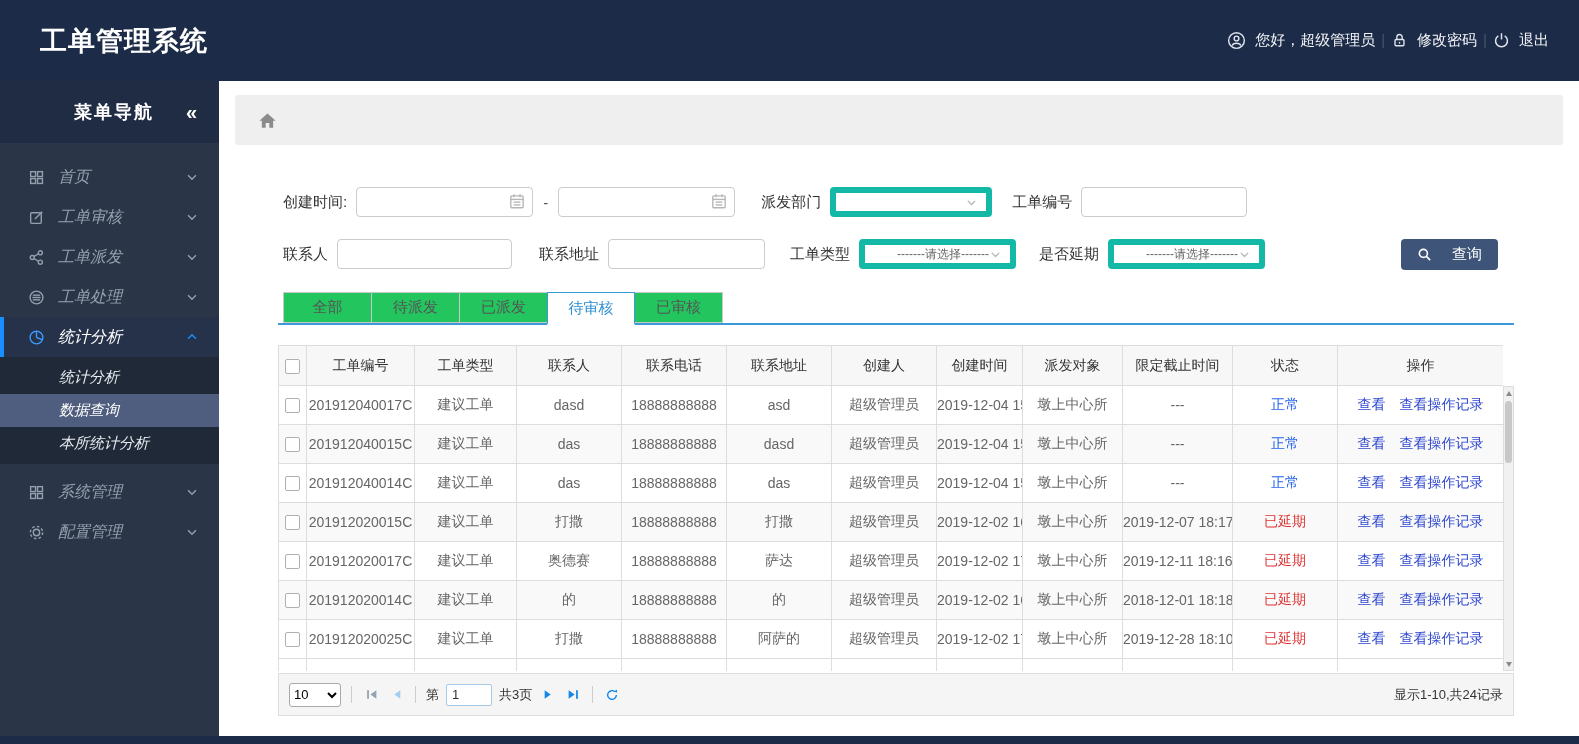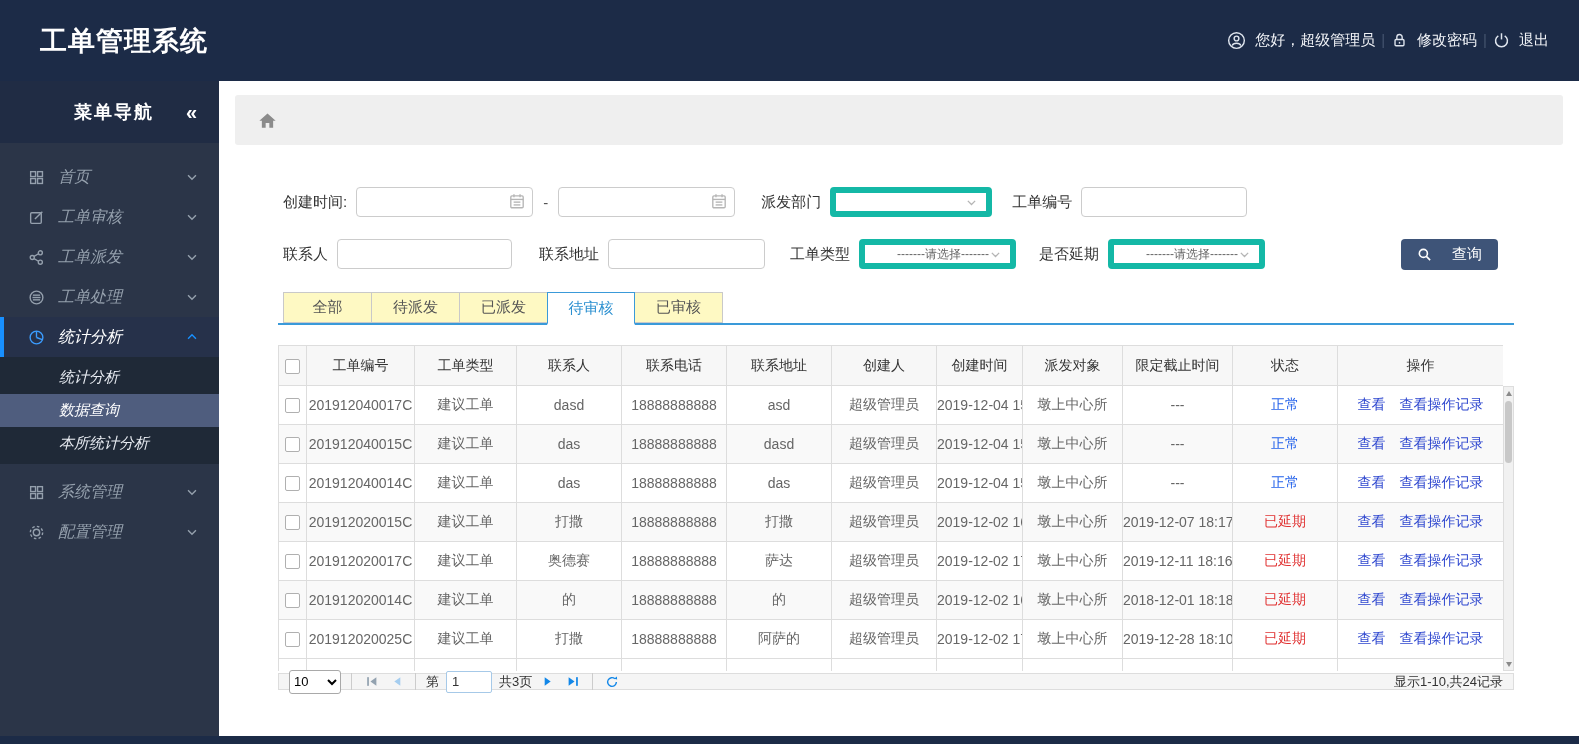--- a/index.html
+++ b/index.html
@@ -62,21 +62,21 @@
     display:flex; align-items:center; justify-content:flex-end; padding:0 8px 0 10px;
     color:#666; font-size:12px; cursor:pointer; }
   .sel-chevron { color:#b5b5b5; }
   .search-btn { position:absolute; right:81px; top:158px; height:31px; padding:0 16px;
     background:#3e5478; color:#fff; font-size:15px; border:none; border-radius:4px;
     display:flex; align-items:center; gap:20px; cursor:pointer; font-family:inherit; }
 
   
   .tabs { position:absolute; left:59px; top:211px; width:1236px; height:33px;
     border-bottom:2px solid #3a9ad9; display:flex; padding-left:5px; }
-  .tab { width:88px; height:31px; background:#fef9c3; border:1px solid #c9c9c9; border-right:none;
+  .tab { width:88px; height:31px; background:#22c55e; border:1px solid #c9c9c9; border-right:none;
     display:flex; align-items:center; justify-content:center; font-size:15px; color:#555; cursor:pointer; }
   .tab:last-child { border-right:1px solid #c9c9c9; }
   .tab.active { background:#fff; border:1px solid #3a9ad9; border-bottom:2px solid #fff;
     margin-bottom:-2px; color:#2a8fd0; height:33px; }
   .tab.active + .tab { border-left:none; }
 
   
   .table-panel { position:absolute; left:59px; top:264px; width:1236px; height:326px; }
   .table-clip { position:absolute; left:0; top:0; width:1225px; height:326px; overflow:hidden; }
   table { border-collapse:collapse; table-layout:fixed; width:1225px; }
@@ -97,21 +97,21 @@
     align-items:center; justify-content:center; cursor:pointer; }
   .vs-up { top:0; } .vs-down { bottom:0; }
   .tri-up { width:0; height:0; border-left:3.5px solid transparent; border-right:3.5px solid transparent;
     border-bottom:5px solid #8a8a8a; }
   .tri-down { width:0; height:0; border-left:3.5px solid transparent; border-right:3.5px solid transparent;
     border-top:5px solid #8a8a8a; }
   .vs-thumb { position:absolute; left:1px; top:14px; width:7px; height:62px;
     background:#c8c8c8; border-radius:4px; cursor:grab; }
 
   
-  .pagination { position:absolute; left:59px; top:592px; width:1236px; height:17px;
+  .pagination { position:absolute; left:59px; top:592px; width:1236px; height:43px;
     background:#f5f5f5; border:1px solid #ddd; display:flex; align-items:center;
     padding:0 10px; font-size:13px; color:#333; gap:7px; }
   .pp-select { height:24px; width:52px; font-size:13px; font-family:inherit;
     border:1px solid #a9a9a9; border-radius:3px; background:#fff; }
   .pg-sep { width:1px; height:17px; background:#ccc; margin:0 3px; }
   .pg-btn { display:flex; align-items:center; justify-content:center; width:18px; height:18px; cursor:pointer; }
   .c-first { color:#93a2b0; } .c-prev { color:#a5cdef; }
   .c-next, .c-last, .c-refresh { color:#1287e8; }
   .page-input { width:46px; height:22px; border:1px solid #a6c9e8; border-radius:2px;
     font-size:13px; padding:0 5px; font-family:inherit; color:#333; }

